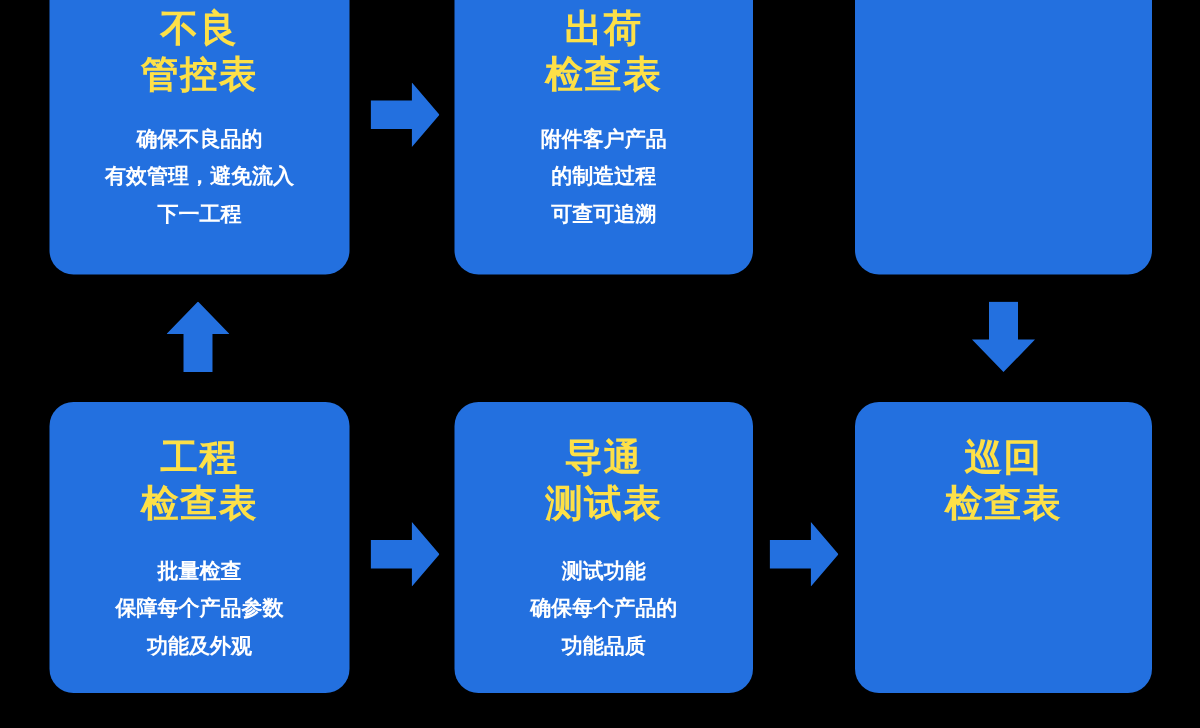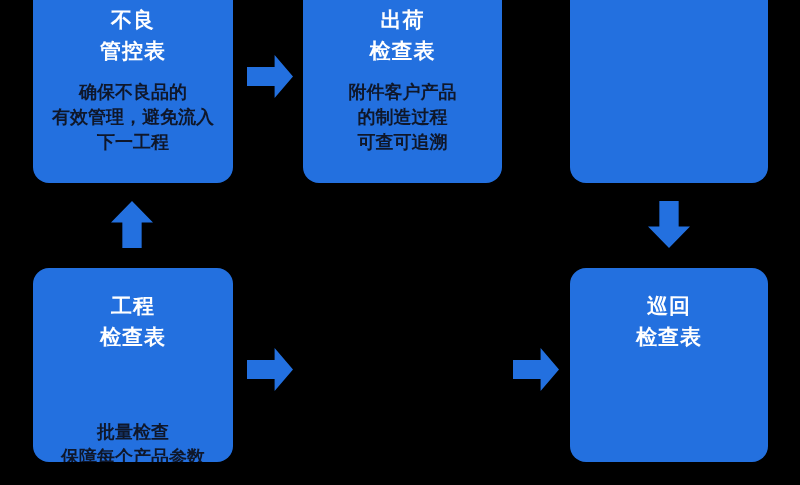--- a/index.html
+++ b/index.html
@@ -26,47 +26,47 @@
     background: #2370df;
     border-radius: 16px;
     box-sizing: border-box;
     display: flex;
     flex-direction: column;
     align-items: center;
     justify-content: flex-start;
     overflow: hidden;
   }
   .node-title {
-    color: #ffffff;
+    color: #fde047;
     font-weight: bold;
-    font-size: 21px;
+    font-size: 25px;
     line-height: 31px;
     text-align: center;
     letter-spacing: 1px;
     white-space: pre-line;
   }
   .node-body {
-    color: #0f172a;
+    color: #ffffff;
     font-weight: bold;
-    font-size: 18px;
+    font-size: 14px;
     line-height: 25px;
     text-align: center;
     letter-spacing: 0px;
     white-space: pre-line;
   }
 
   
   .row1 { top: -22px; height: 205px; }
   .row1 .node-title { margin-top: 26px; }
   .row1 .node-body  { margin-top: 14px; }
 
   
-  .row2 { top: 268px; height: 194px; gap: 36px; }
+  .row2 { top: 268px; height: 194px; }
   .row2 .node-title { margin-top: 22px; }
-  .row2 .node-body  { margin-top: 32px; }
+  .row2 .node-body  { margin-top: 16px; }
 
   .col1 { left: 33px;  width: 200px; }
   .col2 { left: 303px; width: 199px; }
   .col3 { left: 570px; width: 198px; }
 
   
   .arrow {
     position: absolute;
     background: #2370df;
   }
@@ -117,20 +117,27 @@
   </div>
 
   <div class="node row2 col1">
     <div class="node-title">工程
 检查表</div>
     <div class="node-body">批量检查
 保障每个产品参数
 功能及外观</div>
   </div>
 
+  <div class="node row2 col2">
+    <div class="node-title">导通
+测试表</div>
+    <div class="node-body">测试功能
+确保每个产品的
+功能品质</div>
+  </div>
 
   <div class="node row2 col3">
     <div class="node-title">巡回
 检查表</div>
   </div>
 
   <div class="arrow arrow-right arrow-r1"></div>
   <div class="arrow arrow-up    arrow-u1"></div>
   <div class="arrow arrow-down  arrow-d1"></div>
   <div class="arrow arrow-right arrow-r2"></div>

